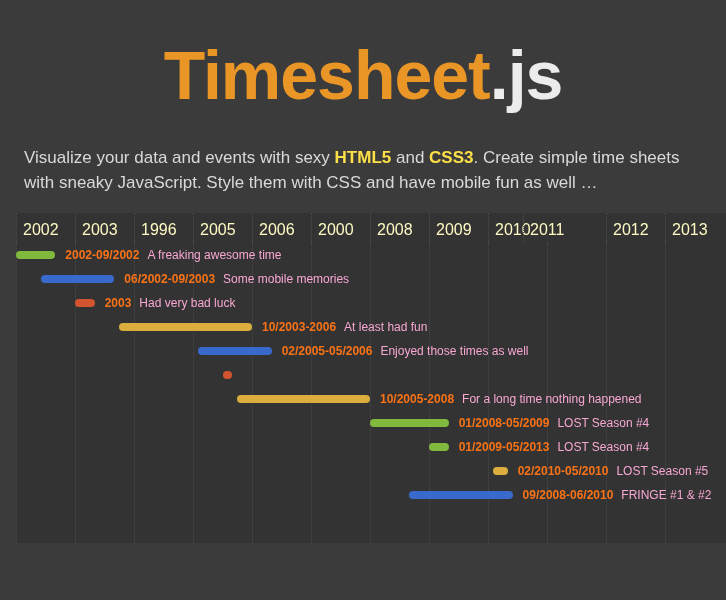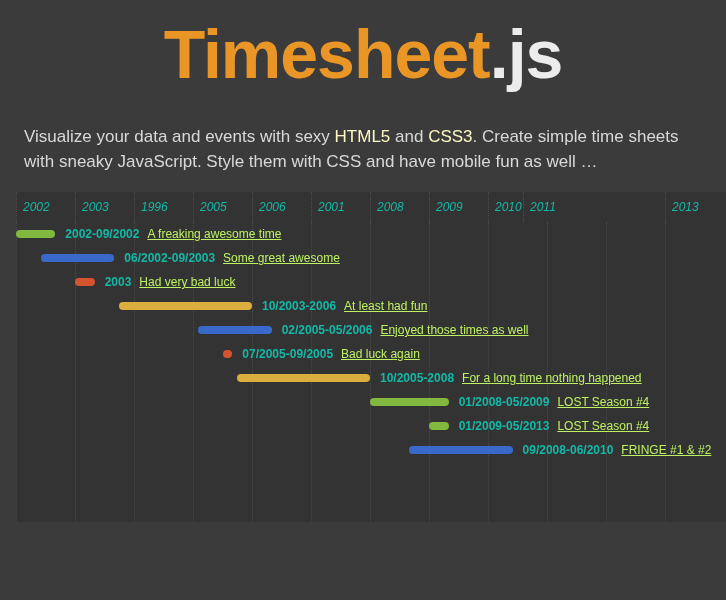--- a/index.html
+++ b/index.html
@@ -5,61 +5,60 @@
   * { margin: 0; padding: 0; box-sizing: border-box; }
   body {
     width: 726px;
     height: 600px;
     background: #3b3b3b;
     font-family: "Helvetica Neue", Helvetica, Arial, sans-serif;
     overflow: hidden;
   }
   .hero {
     text-align: center;
-    padding-top: 15px;
+    padding-top: 36px;
     padding-bottom: 32px;
   }
   .hero h1 {
     font-size: 68px;
     font-weight: 800;
     letter-spacing: -1px;
     color: #ea9627;
   }
   .hero h1 .ext {
     color: #ececec;
   }
   .intro {
     color: #d9d9d9;
     font-size: 17px;
     line-height: 1.45;
     padding: 0 24px 18px 24px;
   }
-  .intro .kw { color: #fef9c3; font-weight: 400; }
+  .intro .kw { color: #fde047; font-weight: 700; }
 
   .sheet {
     position: relative;
     margin-left: 16px;
     background: #333333;
     height: 330px;
     overflow: hidden;
   }
   .scale {
     position: relative;
     height: 30px;
   }
   .scale .tick {
     position: absolute;
     top: 0;
     width: 59px;
     height: 30px;
-    font-size: 12px;
-    color: #14b8a6;
+    font-size: 16px;
+    color: #fef9c3;
     padding: 8px 0 0 6px;
     border-left: 1px dotted #4e4e4e;
-    font-style: italic;
   }
   .grid {
     position: absolute;
     top: 30px;
     left: 0;
     right: 0;
     bottom: 0;
     pointer-events: none;
   }
   .grid .vline {
@@ -88,22 +87,22 @@
   }
   .bar.lorem   { background: #88c33f; }
   .bar.ipsum   { background: #3a6fd8; }
   .bar.dolor   { background: #e1572f; }
   .bar.sit     { background: #e9b93f; }
   .meta {
     position: absolute;
     top: 0;
     font-size: 12px;
   }
-  .meta .date  { color: #14b8a6; font-weight: 700; margin-right: 8px; }
-  .meta .label { color: #bef264; text-decoration: underline; }
+  .meta .date  { color: #f97316; font-weight: 700; margin-right: 8px; }
+  .meta .label { color: #f9a8d4; }
 </style>
 </head>
 <body>
 
 <div class="hero">
   <h1>
     <span>Timesheet</span><span class="ext">.js</span>
   </h1>
 </div>
 
@@ -111,25 +110,26 @@
   <span>Visualize your data and events with sexy </span><span class="kw">HTML5</span><span> and </span><span class="kw">CSS3</span><span>. Create simple time sheets with sneaky JavaScript. Style them with CSS and have mobile fun as well …</span>
 </p>
 
 <div class="sheet">
   <div class="scale">
       <div class="tick" style="left: 0px;">2002</div>
       <div class="tick" style="left: 59px;">2003</div>
       <div class="tick" style="left: 118px;">1996</div>
       <div class="tick" style="left: 177px;">2005</div>
       <div class="tick" style="left: 236px;">2006</div>
-      <div class="tick" style="left: 295px;">2001</div>
+      <div class="tick" style="left: 295px;">2000</div>
       <div class="tick" style="left: 354px;">2008</div>
       <div class="tick" style="left: 413px;">2009</div>
       <div class="tick" style="left: 472px;">2010</div>
       <div class="tick" style="left: 507px;">2011</div>
+      <div class="tick" style="left: 590px;">2012</div>
       <div class="tick" style="left: 649px;">2013</div>
     </div>
   <div class="grid">
       <div class="vline" style="left: 0px;"></div>
       <div class="vline" style="left: 59px;"></div>
       <div class="vline" style="left: 118px;"></div>
       <div class="vline" style="left: 177px;"></div>
       <div class="vline" style="left: 236px;"></div>
       <div class="vline" style="left: 295px;"></div>
       <div class="vline" style="left: 354px;"></div>
@@ -139,48 +139,51 @@
       <div class="vline" style="left: 590px;"></div>
       <div class="vline" style="left: 649px;"></div>
     </div>
   <div class="rows">
       <div class="row">
         <div class="bar lorem" style="left: 0px; width: 39.3333px;"></div>
         <span class="meta" style="left: 49.3333px;"><span class="date">2002-09/2002</span><span class="label">A freaking awesome time</span></span>
       </div>
       <div class="row">
         <div class="bar ipsum" style="left: 24.5833px; width: 73.75px;"></div>
-        <span class="meta" style="left: 108.333px;"><span class="date">06/2002-09/2003</span><span class="label">Some great awesome</span></span>
+        <span class="meta" style="left: 108.333px;"><span class="date">06/2002-09/2003</span><span class="label">Some mobile memories</span></span>
       </div>
       <div class="row">
         <div class="bar dolor" style="left: 59px; width: 19.6667px;"></div>
         <span class="meta" style="left: 88.6667px;"><span class="date">2003</span><span class="label">Had very bad luck</span></span>
       </div>
       <div class="row">
         <div class="bar sit" style="left: 103.25px; width: 132.75px;"></div>
         <span class="meta" style="left: 246px;"><span class="date">10/2003-2006</span><span class="label">At least had fun</span></span>
       </div>
       <div class="row">
         <div class="bar ipsum" style="left: 181.917px; width: 73.75px;"></div>
         <span class="meta" style="left: 265.667px;"><span class="date">02/2005-05/2006</span><span class="label">Enjoyed those times as well</span></span>
       </div>
       <div class="row">
         <div class="bar dolor" style="left: 206.5px; width: 9.83333px;"></div>
-        <span class="meta" style="left: 226.333px;"><span class="date">07/2005-09/2005</span><span class="label">Bad luck again</span></span>
       </div>
       <div class="row">
         <div class="bar sit" style="left: 221.25px; width: 132.75px;"></div>
         <span class="meta" style="left: 364px;"><span class="date">10/2005-2008</span><span class="label">For a long time nothing happened</span></span>
       </div>
       <div class="row">
         <div class="bar lorem" style="left: 354px; width: 78.6667px;"></div>
         <span class="meta" style="left: 442.667px;"><span class="date">01/2008-05/2009</span><span class="label">LOST Season #4</span></span>
       </div>
       <div class="row">
         <div class="bar lorem" style="left: 413px; width: 19.6667px;"></div>
         <span class="meta" style="left: 442.667px;"><span class="date">01/2009-05/2013</span><span class="label">LOST Season #4</span></span>
       </div>
       <div class="row">
+        <div class="bar sit" style="left: 476.917px; width: 14.75px;"></div>
+        <span class="meta" style="left: 501.667px;"><span class="date">02/2010-05/2010</span><span class="label">LOST Season #5</span></span>
+      </div>
+      <div class="row">
         <div class="bar ipsum" style="left: 393.333px; width: 103.25px;"></div>
         <span class="meta" style="left: 506.583px;"><span class="date">09/2008-06/2010</span><span class="label">FRINGE #1 &amp; #2</span></span>
       </div>
     </div>
 </div>
 
 </body></html>

